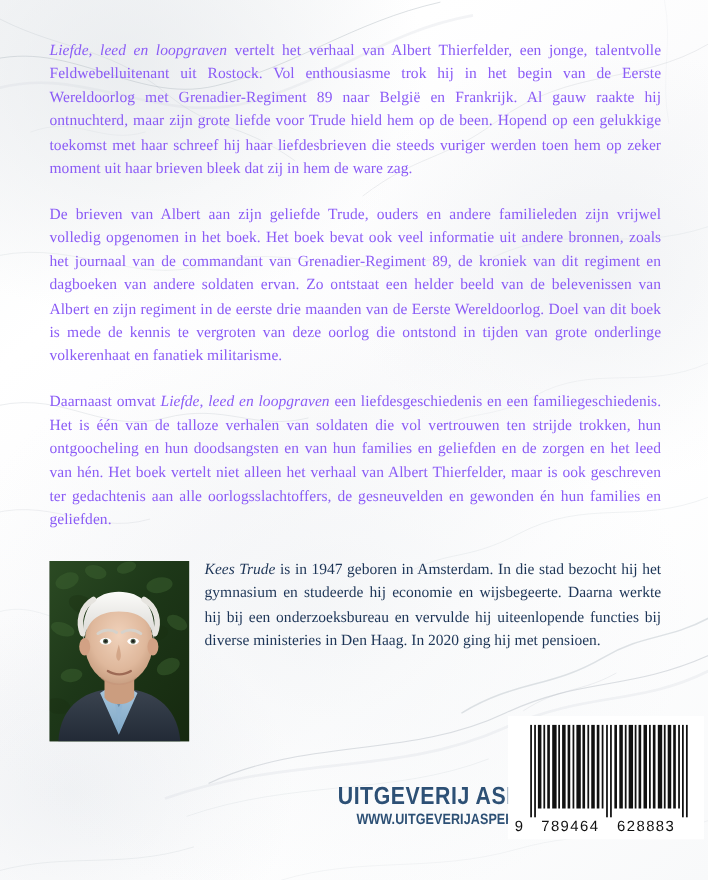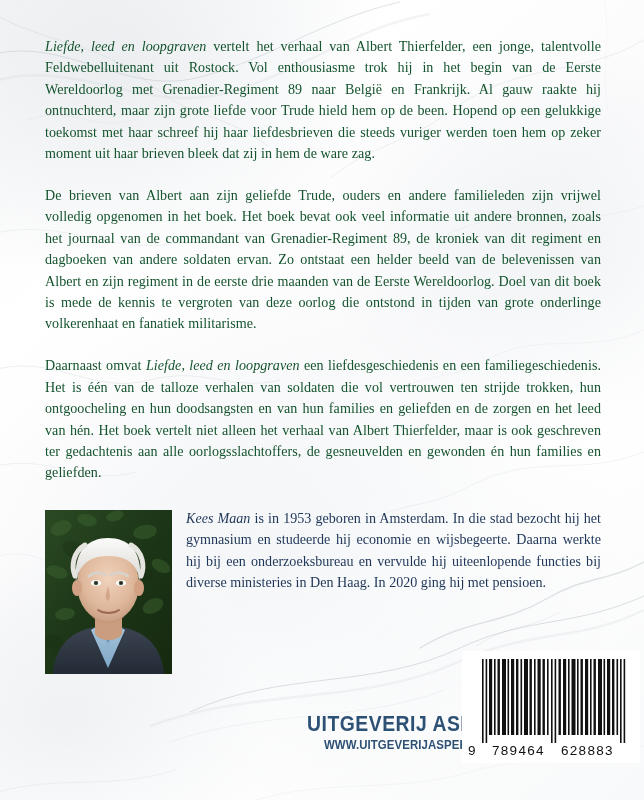--- a/index.html
+++ b/index.html
@@ -34,21 +34,21 @@
   .veins svg { display: block; width: 644px; height: 800px; }
 
   
   .copy {
     position: absolute;
     left: 45px;
     top: 36px;
     width: 556px;
   }
   .para {
-    color: #14532d;
+    color: #8b5cf6;
     font-size: 14.1px;
     line-height: 21.4px;
     text-align: justify;
     margin: 0 0 20.5px 0;
     letter-spacing: 0.05px;
   }
   .para:last-child { margin-bottom: 0; }
   .ital { font-style: italic; }
 
   
@@ -242,21 +242,21 @@
         <circle cx="51" cy="73" r="1.1" fill="#1b1b1b"></circle>
         <circle cx="76" cy="73" r="1.1" fill="#1b1b1b"></circle>
 
         <path d="M 63 76 C 61 84, 59 88, 63 91 C 66 88, 65 84, 63 76" fill="#cc9c7e" opacity="0.75"></path>
 
         <path d="M 53 100 C 59 104, 68 104, 74 100" stroke="#9d6a55" stroke-width="2" fill="none" stroke-linecap="round"></path>
 
         <path d="M 47 106 C 55 114, 72 114, 79 106" stroke="#c4957a" stroke-width="1.4" fill="none" opacity="0.6"></path>
       </svg>
     </div>
-    <p class="author-text"><span class="ital">Kees Maan</span><span> is in 1953 geboren in Amsterdam. In die stad bezocht hij het gymnasium en studeerde hij economie en wijsbegeerte. Daarna werkte hij bij een onderzoeksbureau en vervulde hij uiteenlopende functies bij diverse ministeries in Den Haag. In 2020 ging hij met pensioen.</span></p>
+    <p class="author-text"><span class="ital">Kees Trude</span><span> is in 1947 geboren in Amsterdam. In die stad bezocht hij het gymnasium en studeerde hij economie en wijsbegeerte. Daarna werkte hij bij een onderzoeksbureau en vervulde hij uiteenlopende functies bij diverse ministeries in Den Haag. In 2020 ging hij met pensioen.</span></p>
   </div>
 
   <div class="publisher">
     <div class="pub-name">UITGEVERIJ ASPEKT</div>
     <div class="pub-url">WWW.UITGEVERIJASPEKT.NL</div>
   </div>
 
   <div class="barcode-box">
     <svg width="178" height="112" viewBox="0 0 178 112" xmlns="http://www.w3.org/2000/svg">
       <rect width="178" height="112" fill="#ffffff"></rect>

